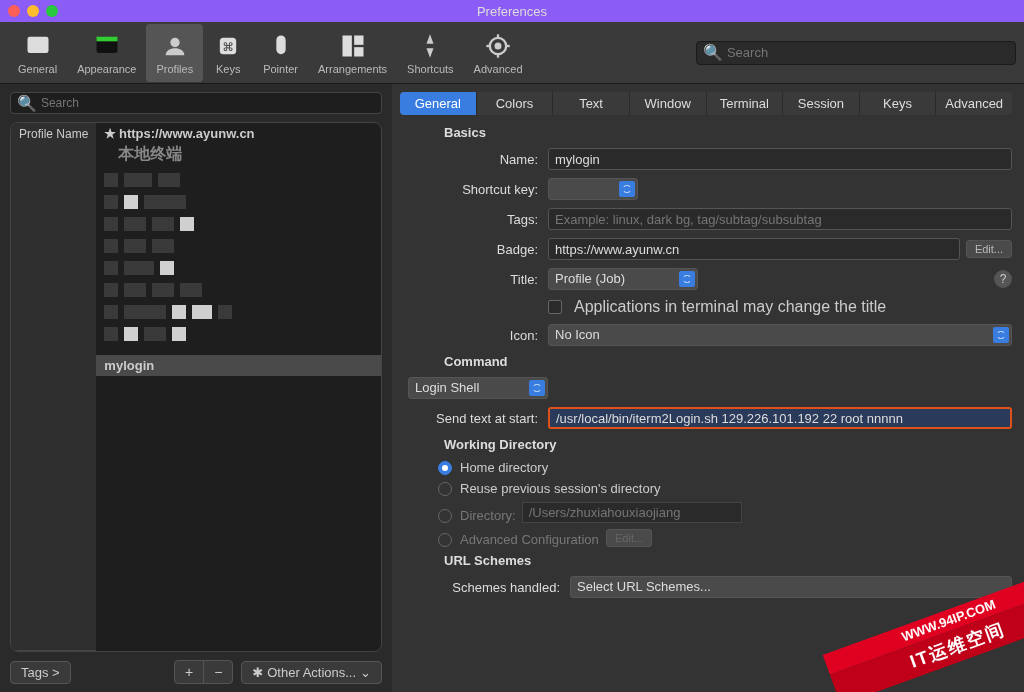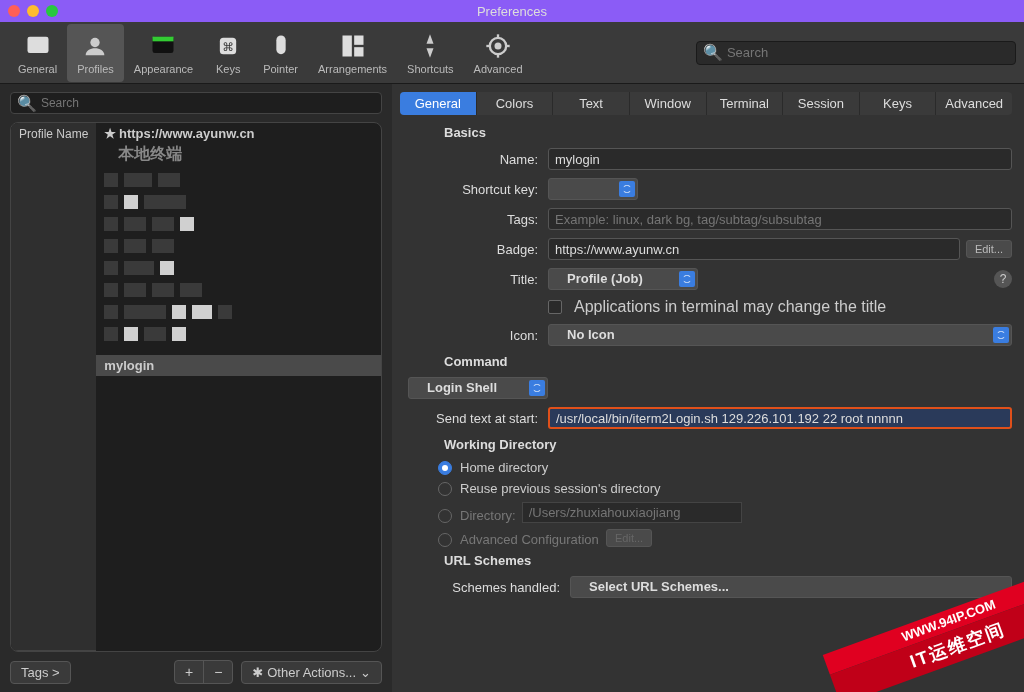--- a/index.html
+++ b/index.html
@@ -55,21 +55,21 @@
 .tab { flex: 1; text-align: center; padding: 4px 0; font-size: 13px; cursor: pointer; color: #ddd; border-right: 1px solid #2a2a2a; }
 .tab:last-child { border-right: none; }
 .tab.active { background: #3a7de0; color: #fff; }
 
 .section-h { font-size: 13px; font-weight: bold; color: #ddd; margin: 6px 0 8px 0; padding-left: 44px; }
 .form-row { display: flex; align-items: center; margin-bottom: 8px; }
 .form-label { width: 148px; text-align: right; padding-right: 10px; font-size: 13px; color: #ddd; }
 .form-ctrl { flex: 1; display: flex; align-items: center; gap: 6px; }
 .text-input { flex: 1; background: #2a2a2a; border: 1px solid #555; border-radius: 3px; padding: 3px 6px; color: #ddd; font-size: 13px; height: 22px; }
 .text-input.highlighted { border: 2px solid #e0501a; background: #2a3a5a; }
-.select { background: #4a4a4a; border: 1px solid #555; border-radius: 3px; padding: 2px 20px 2px 18px; color: #ddd; font-size: 13px; height: 22px; position: relative; font-weight: bold; }
+.select { background: #4a4a4a; border: 1px solid #555; border-radius: 3px; padding: 2px 20px 2px 6px; color: #ddd; font-size: 13px; height: 22px; position: relative; }
 .select .chev { position: absolute; right: 2px; top: 2px; background: #3a7de0; width: 16px; height: 16px; border-radius: 2px; display: flex; align-items: center; justify-content: center; }
 .select .chev svg { width: 8px; height: 8px; }
 .edit-btn { background: #4a4a4a; border: 1px solid #555; border-radius: 3px; padding: 2px 8px; color: #bbb; font-size: 11px; cursor: pointer; }
 .edit-btn.disabled { color: #666; }
 .checkbox { width: 14px; height: 14px; border: 1px solid #666; border-radius: 2px; background: #2a2a2a; margin-right: 6px; }
 .help-icon { width: 18px; height: 18px; border-radius: 50%; background: #555; color: #ccc; display: flex; align-items: center; justify-content: center; font-size: 12px; margin-left: auto; }
 
 .radio-group { padding-left: 38px; }
 .radio-row { display: flex; align-items: flex-end; margin-bottom: 6px; font-size: 13px; }
 .radio { width: 14px; height: 14px; border-radius: 50%; border: 1px solid #666; margin-right: 8px; position: relative; }
@@ -97,37 +97,37 @@
 
 <div class="toolbar">
   <div class="tb-item">
     <div class="tb-icon">
         <svg viewBox="0 0 24 24">
           <rect x="3" y="4" width="18" height="14" rx="2" fill="#ddd"></rect>
         </svg>
       </div>
     <span>General</span>
   </div>
+  <div class="tb-item">
+    <div class="tb-icon">
+        <svg viewBox="0 0 24 24">
+          <rect x="3" y="4" width="18" height="14" rx="2" fill="#111"></rect>
+          <rect x="3" y="4" width="18" height="4" fill="#3c3"></rect>
+        </svg>
+      </div>
+    <span>Appearance</span>
+  </div>
   <div class="tb-item active">
     <div class="tb-icon">
         <svg viewBox="0 0 24 24">
           <circle cx="12" cy="9" r="4" fill="#ccc"></circle>
           <path d="M4 20c0-4 4-6 8-6s8 2 8 6" fill="#ccc"></path>
         </svg>
       </div>
     <span>Profiles</span>
-  </div>
-  <div class="tb-item">
-    <div class="tb-icon">
-        <svg viewBox="0 0 24 24">
-          <rect x="3" y="4" width="18" height="14" rx="2" fill="#111"></rect>
-          <rect x="3" y="4" width="18" height="4" fill="#3c3"></rect>
-        </svg>
-      </div>
-    <span>Appearance</span>
   </div>
   <div class="tb-item">
     <div class="tb-icon">
         <svg viewBox="0 0 24 24">
           <rect x="5" y="5" width="14" height="14" rx="3" fill="#ddd"></rect>
           <text x="12" y="16" text-anchor="middle" font-size="10" fill="#333">⌘</text>
         </svg>
       </div>
     <span>Keys</span>
   </div>

